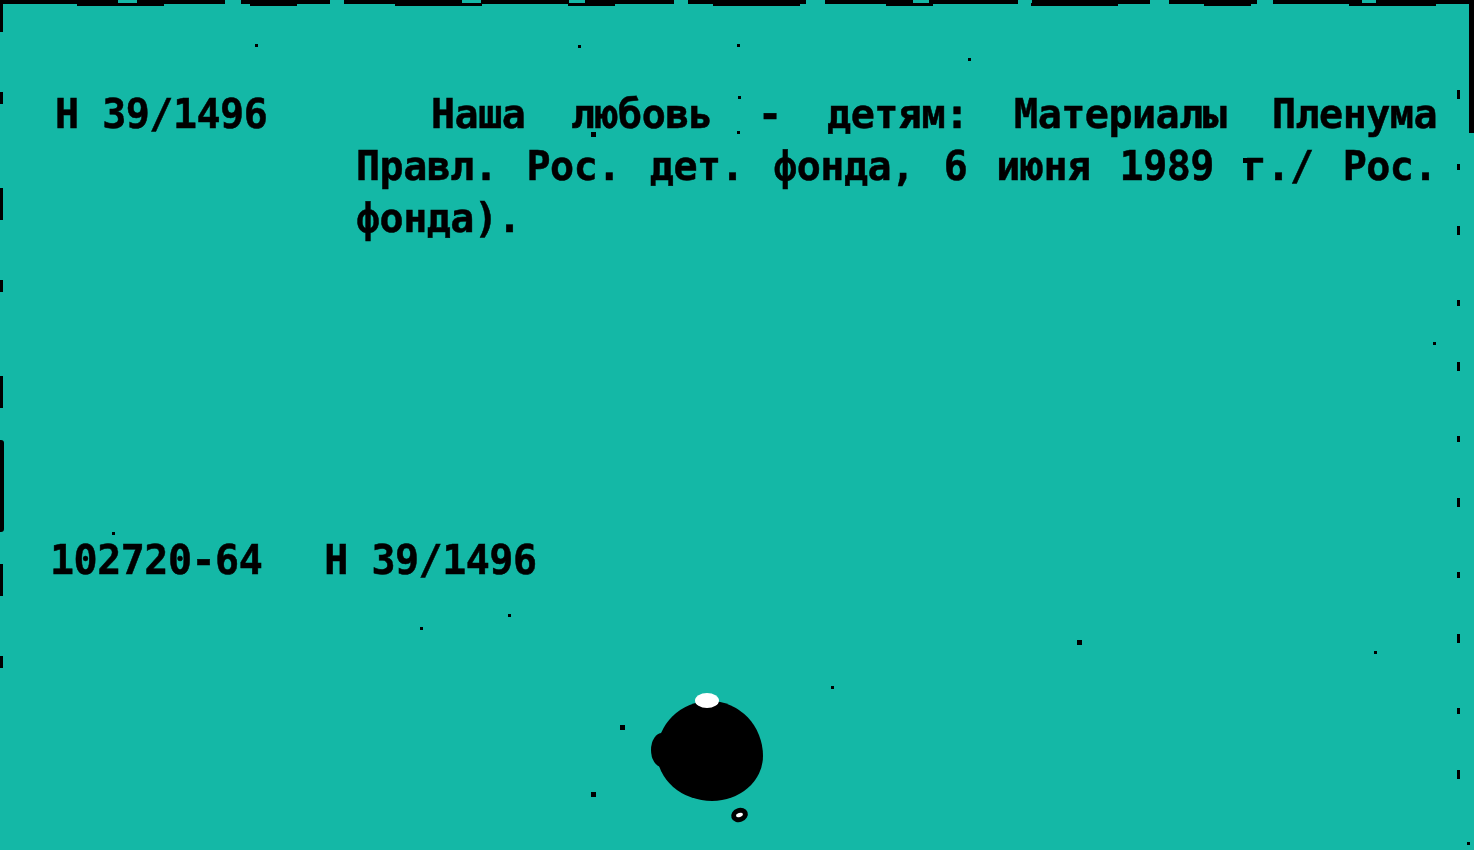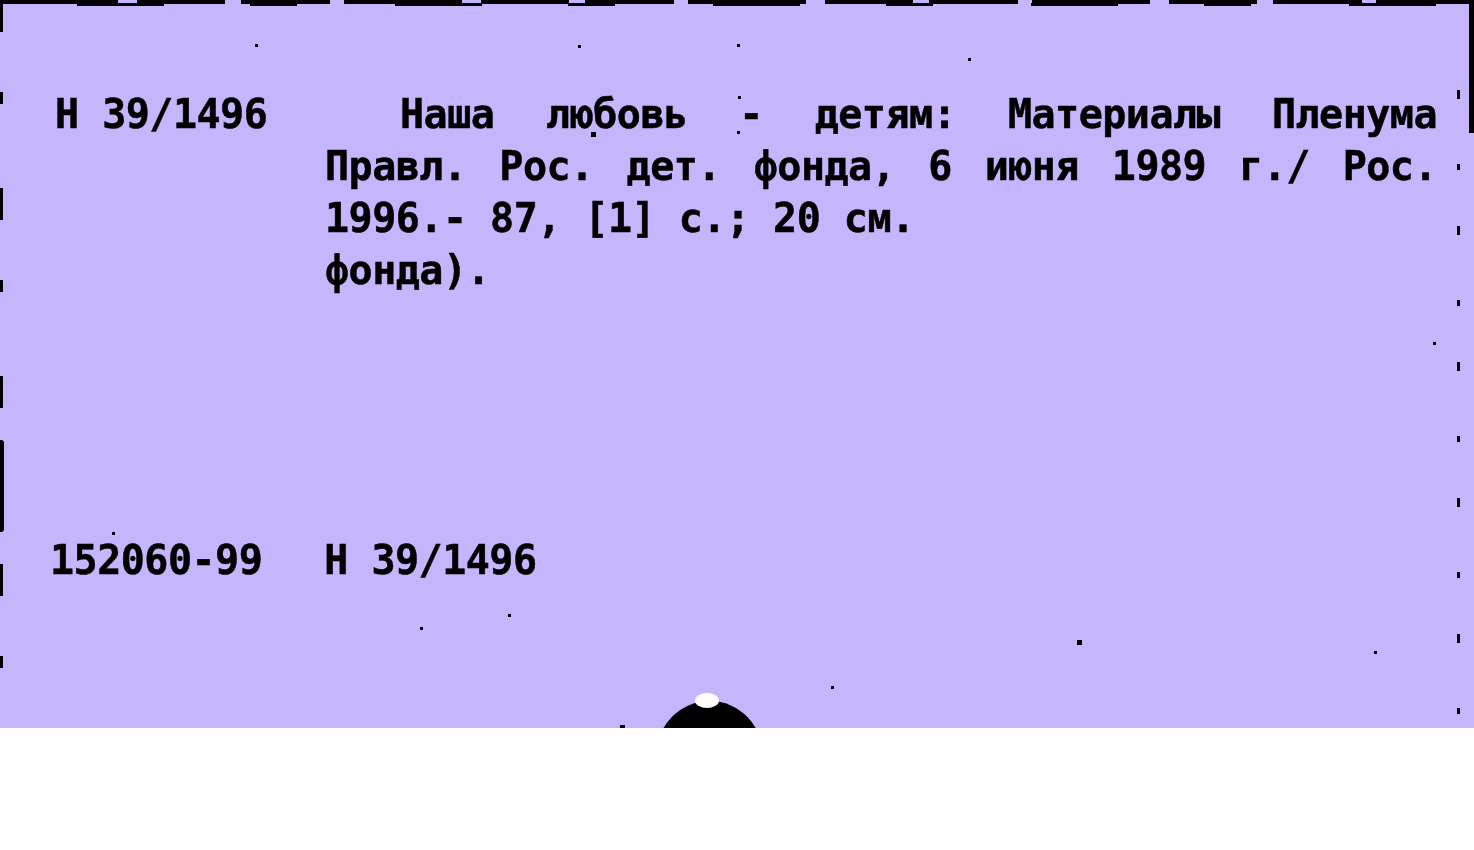--- a/index.html
+++ b/index.html
@@ -4,22 +4,22 @@
 <style>
   * { box-sizing: border-box; }
   html, body { margin: 0; padding: 0; }
   body {
     width: 1474px; height: 850px;
     background: #ffffff;
     font-family: "DejaVu Sans Mono", "Liberation Mono", monospace;
   }
   .canvas {
     position: relative;
-    width: 1474px; height: 728px;
-    background: #c4b5fd;
+    width: 1474px; height: 850px;
+    background: #14b8a6;
     overflow: hidden;
     color: #000;
     font-weight: 700;
   }
 
   
   .tw {
     font-size: 40px;
     letter-spacing: -0.5px;
     line-height: 52px;
@@ -28,21 +28,21 @@
   .call-number {
     position: absolute;
     left: 55px; top: 88px;
     white-space: nowrap;
   }
   .entry {
     position: absolute;
     left: 325px; top: 88px;
     width: 1112px;
   }
-  .entry .line { white-space: nowrap; }
+  .entry .line { white-space: nowrap; margin-left: 31px; }
   .entry .line.justify {
     white-space: normal;
     text-align: justify;
     text-align-last: justify;
   }
   .entry .line.indent { padding-left: 75px; }
 
   .footer-line {
     position: absolute;
     left: 50px; top: 534px;
@@ -165,26 +165,25 @@
   <div class="right-dashes"></div>
   <div class="left-dashes"></div>
   <div class="left-streak"></div>
   <div class="specks"></div>
 
   <div class="tw call-number">Н 39/1496</div>
 
   <div class="entry">
     <div class="tw line indent justify">Наша любовь - детям: Материалы Пленума</div>
     <div class="tw line justify">Правл. Рос. дет. фонда, 6 июня 1989 г./ Рос.</div>
-    <div class="tw line">1996.- 87, [1] с.; 20 см.</div>
     <div class="tw line">фонда).</div>
   </div>
 
   <div class="footer-line">
-    <span class="tw">152060-99</span>
+    <span class="tw">102720-64</span>
     <span class="gap"></span>
     <span class="tw">Н 39/1496</span>
   </div>
 
   <div class="ink-blob"></div>
   <div class="ink-ring"></div>
 
 </div>
 
 </body></html>

